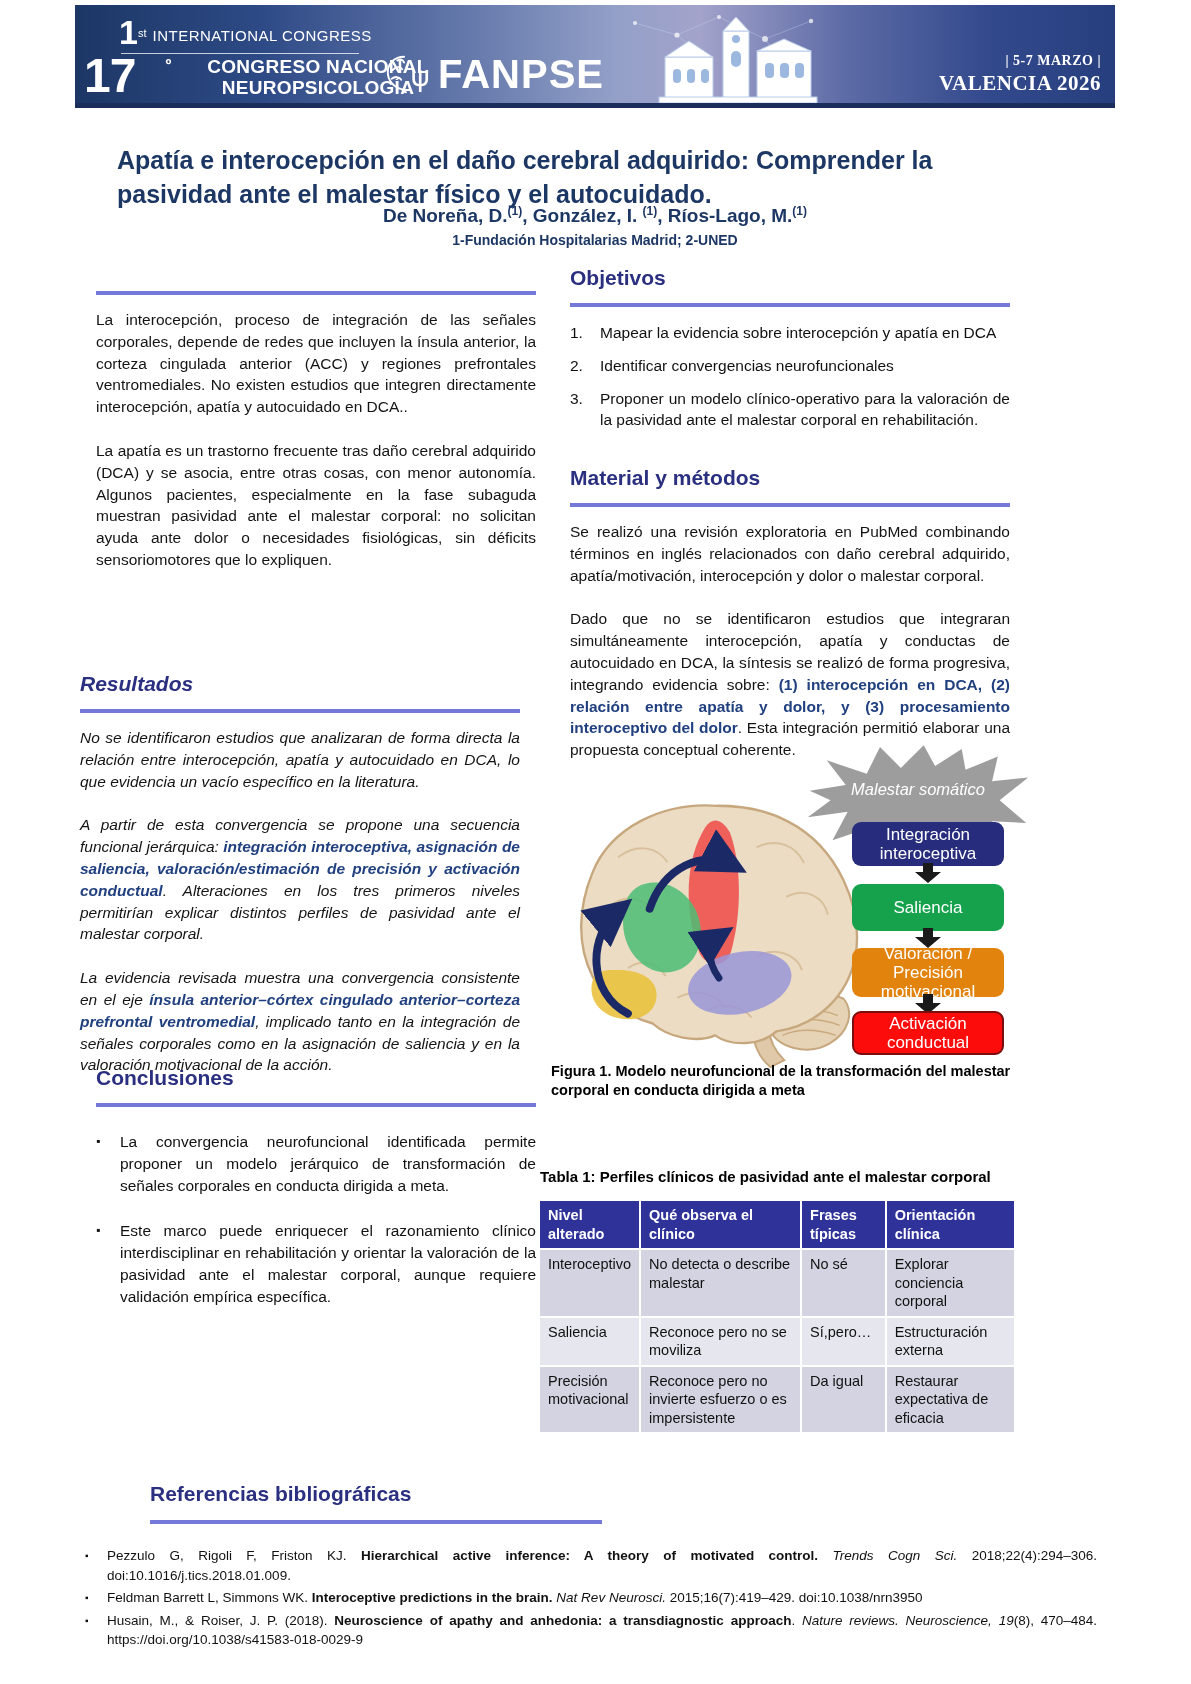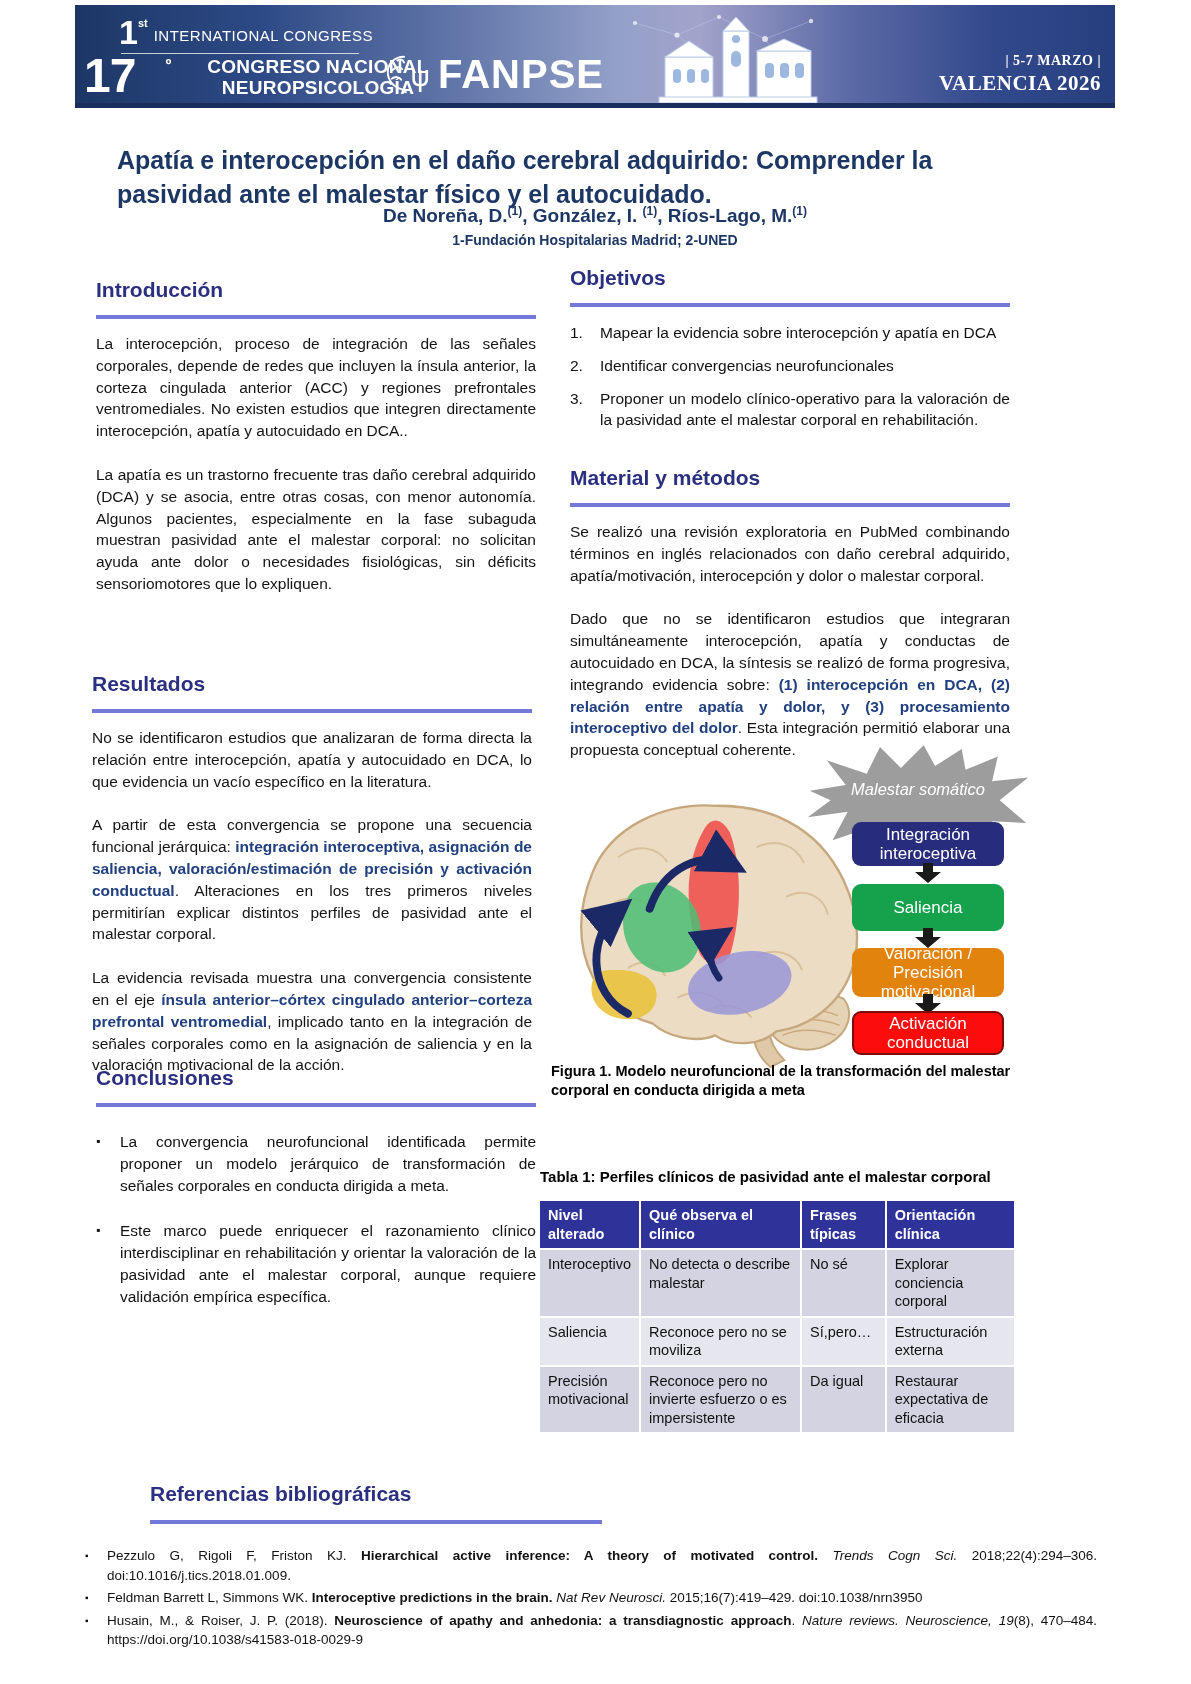--- a/index.html
+++ b/index.html
@@ -5,21 +5,21 @@
   html,body{margin:0;padding:0;background:#ffffff;}
   body{width:1191px;height:1684px;position:relative;font-family:"Liberation Sans",sans-serif;color:#111;}
 
   
   .banner{position:absolute;left:75px;top:5px;width:1040px;height:103px;
     background:linear-gradient(90deg,#1c3765 0%,#2e4a86 18%,#6579ab 38%,#93a0c8 52%,#a3a3cb 60%,#5d6ba6 74%,#32498c 88%,#273e7e 100%);
     border-bottom:5px solid #1b2d5d;box-sizing:border-box;overflow:hidden;}
   .banner *{color:#fff;}
   .c1{position:absolute;left:44px;top:10px;display:flex;align-items:flex-start;}
   .c1 .big1{font-size:34px;font-weight:bold;line-height:34px;}
-  .c1 sup{font-size:11px;font-weight:bold;margin-top:2px;}
+  .c1 sup{font-size:11px;font-weight:normal;margin-top:12px;}
   .c1 .intl{font-size:15px;font-weight:normal;letter-spacing:.5px;margin:12px 0 0 6px;}
   .c1-rule{position:absolute;left:46px;top:48px;width:238px;height:1px;background:rgba(255,255,255,.75);}
   .c2{position:absolute;left:9px;top:47px;display:flex;align-items:flex-start;gap:28px;}
   .c2 .big17{font-size:48px;font-weight:bold;line-height:48px;letter-spacing:-1px;}
   .c2 sup{font-size:16px;font-weight:bold;margin:4px 2px 0 2px;}
   .c2 .nat{margin-left:6px;margin-top:4px;}
   .c2 .nat div{font-size:19px;font-weight:bold;line-height:21px;letter-spacing:.3px;}
   .c2 .nat div:last-child{text-align:center;}
   .fanpse-block{position:absolute;left:308px;top:46px;display:flex;align-items:center;gap:9px;}
   .fanpse-txt{font-size:40px;font-weight:bold;letter-spacing:1px;line-height:40px;}
@@ -160,27 +160,26 @@
     </div>
   </header>
 
   <h1 class="title">Apatía e interocepción en el daño cerebral adquirido: Comprender la pasividad ante el malestar físico y el autocuidado.</h1>
   <div class="authors">
     <span>De Noreña, D.</span><sup>(1)</sup><span>, González, I. </span><sup>(1)</sup><span>, Ríos-Lago, M.</span><sup>(1)</sup>
   </div>
   <div class="affil">1-Fundación Hospitalarias Madrid; 2-UNED</div>
 
   <section class="sec" style="left:96px;top:278px;">
-    <h2>Introducción</h2>
     <div class="rule"></div>
     <p>La interocepción, proceso de integración de las señales corporales, depende de redes que incluyen la ínsula anterior, la corteza cingulada anterior (ACC) y regiones prefrontales ventromediales. No existen estudios que integren directamente interocepción, apatía y autocuidado en DCA..</p>
     <p>La apatía es un trastorno frecuente tras daño cerebral adquirido (DCA) y se asocia, entre otras cosas, con menor autonomía. Algunos pacientes, especialmente en la fase subaguda muestran pasividad ante el malestar corporal: no solicitan ayuda ante dolor o necesidades fisiológicas, sin déficits sensoriomotores que lo expliquen.</p>
   </section>
 
-  <section class="sec" style="left:92px;top:672px;">
+  <section class="sec" style="left:80px;top:672px;font-style:italic;">
     <h2>Resultados</h2>
     <div class="rule"></div>
     <p>No se identificaron estudios que analizaran de forma directa la relación entre interocepción, apatía y autocuidado en DCA, lo que evidencia un vacío específico en la literatura.</p>
     <p><span>A partir de esta convergencia se propone una secuencia funcional jerárquica: </span><b class="navy">integración interoceptiva, asignación de saliencia, valoración/estimación de precisión y activación conductual</b><span>. Alteraciones en los tres primeros niveles permitirían explicar distintos perfiles de pasividad ante el malestar corporal.</span></p>
     <p><span>La evidencia revisada muestra una convergencia consistente en el eje </span><b class="navy">ínsula anterior–córtex cingulado anterior–corteza prefrontal ventromedial</b><span>, implicado tanto en la integración de señales corporales como en la asignación de saliencia y en la valoración motivacional de la acción.</span></p>
   </section>
 
   <section class="sec" style="left:96px;top:1066px;">
     <h2>Conclusiones</h2>
     <div class="rule"></div>

